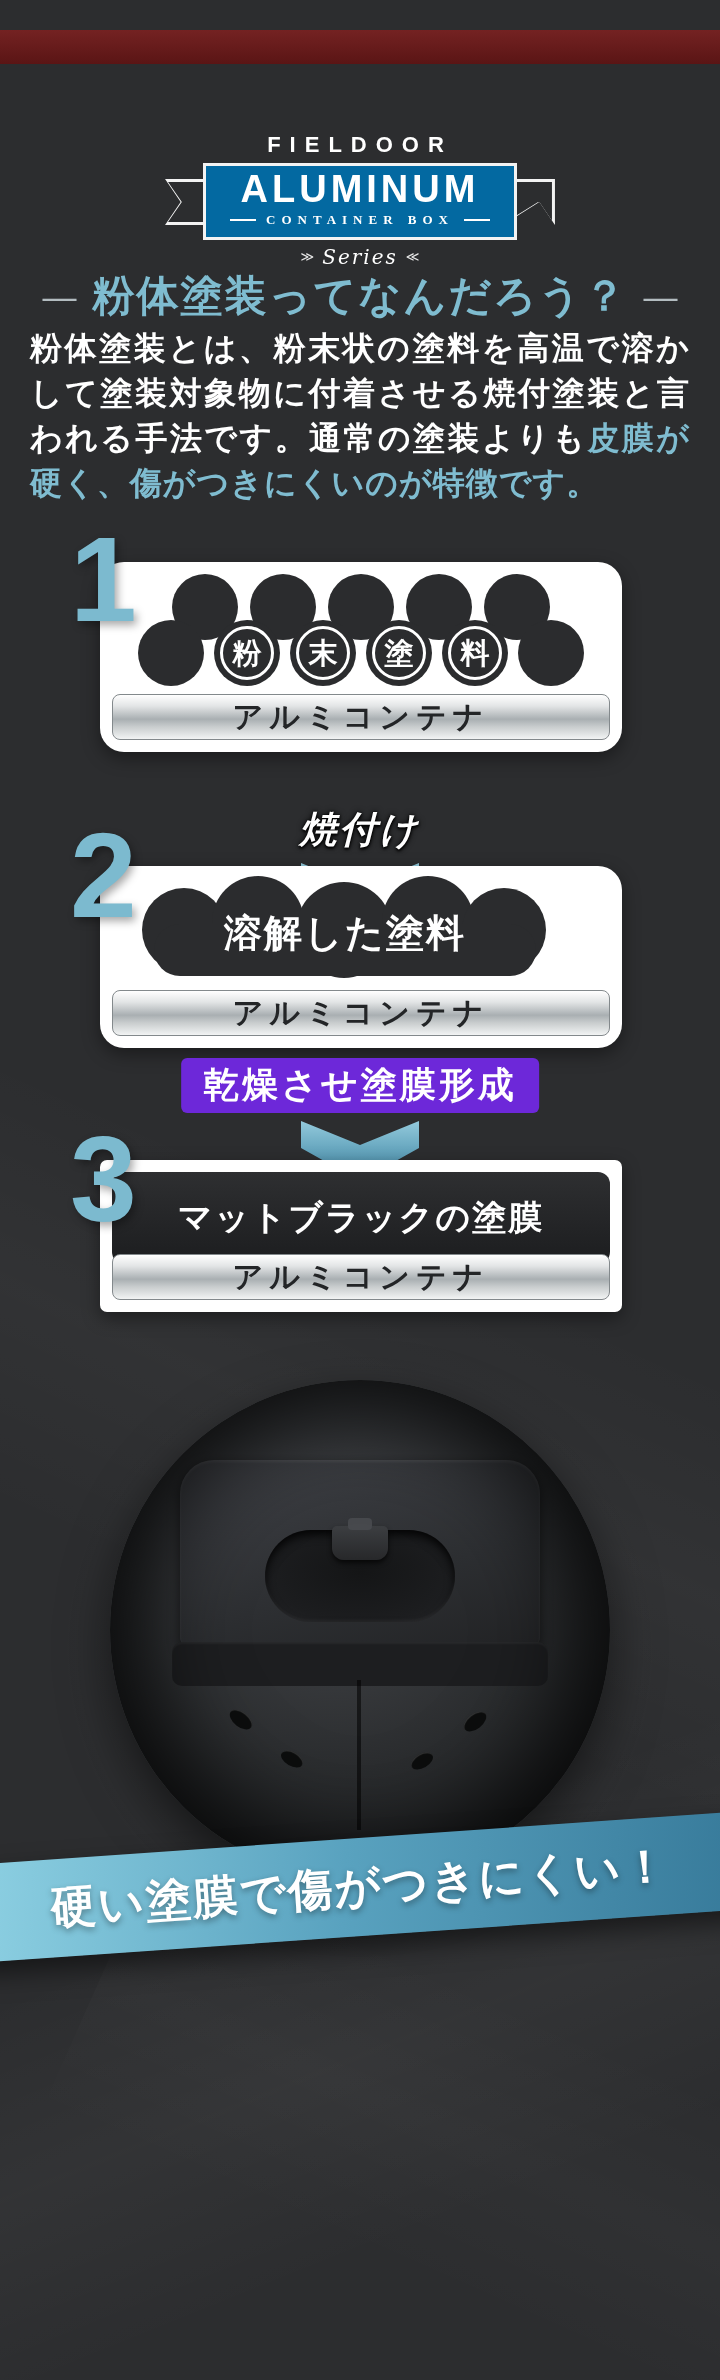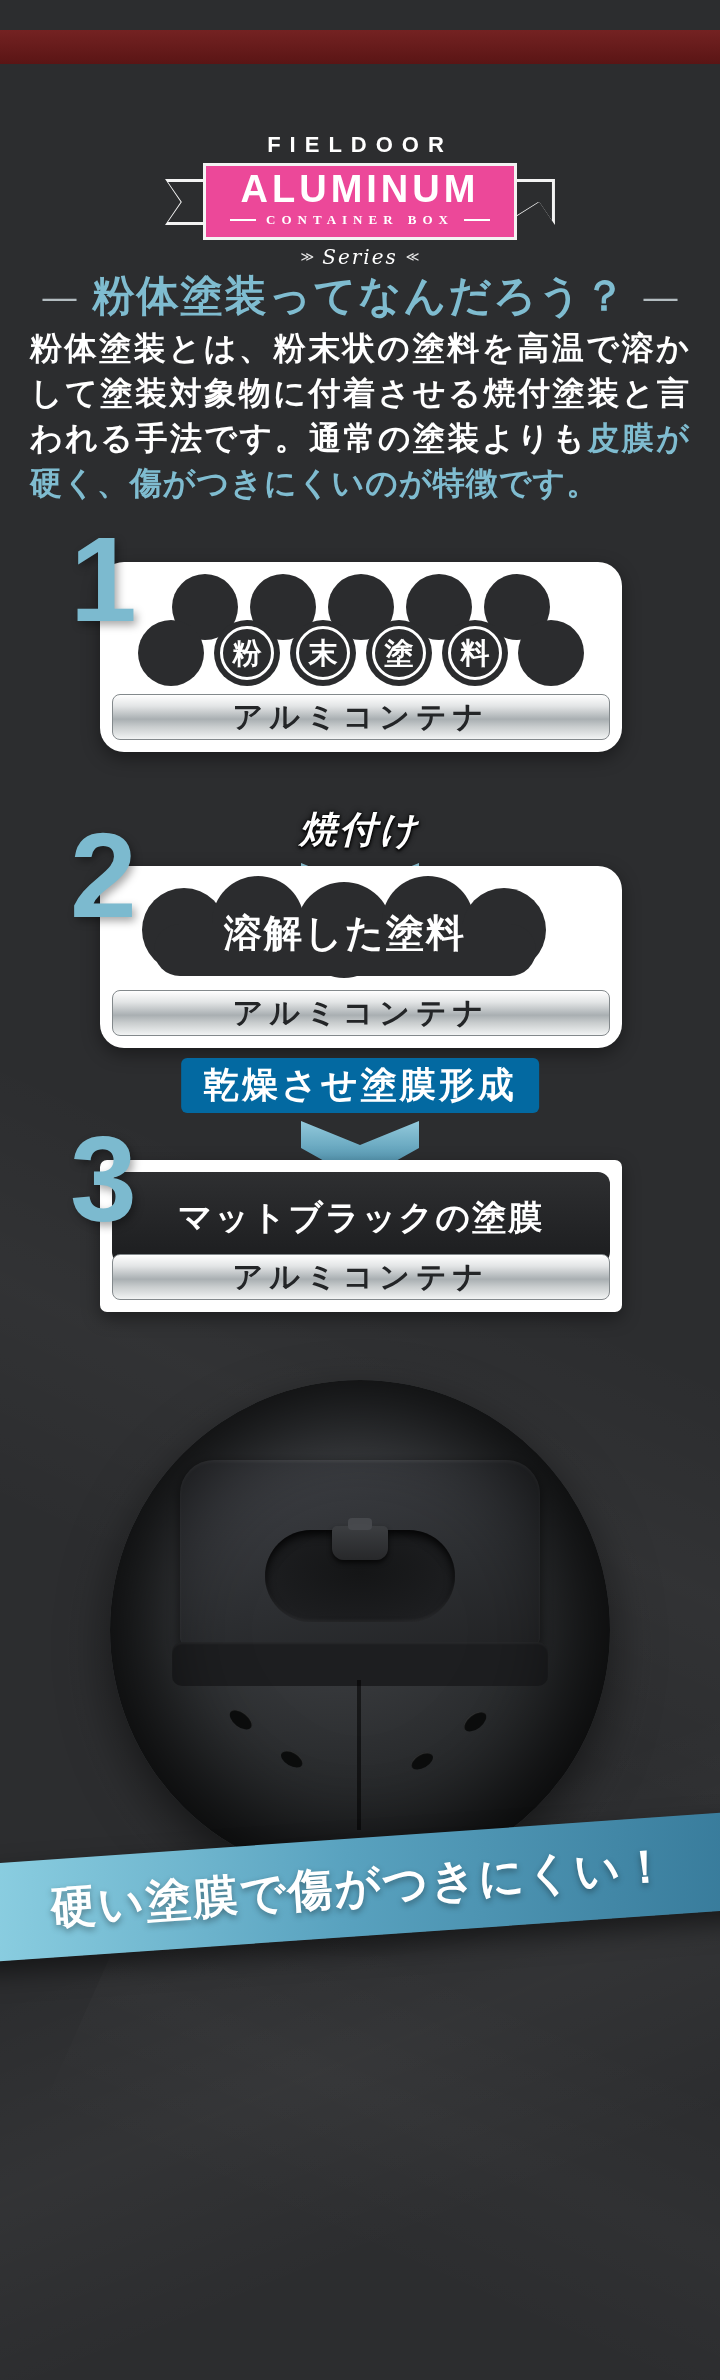--- a/index.html
+++ b/index.html
@@ -19,21 +19,21 @@
       background:linear-gradient(180deg,#742222,#5a1515);}
 
   
   .logo{position:absolute;left:0;top:132px;width:720px;text-align:center;color:#fff;}
   .logo-brand{font-size:22px;font-weight:700;letter-spacing:9px;margin-bottom:5px;}
   .ribbon{position:relative;width:fit-content;margin:0 auto;}
   .ribbon-tail{position:absolute;width:52px;height:46px;top:16px;background:#f3f3f3;}
   .tail-left{left:-38px;clip-path:polygon(0 0,100% 0,100% 100%,0 100%,30% 50%);}
   .tail-right{right:-38px;clip-path:polygon(0 0,100% 0,100% 100%,70% 50%,0 100%);}
   .ribbon-tail::after{content:"";position:absolute;inset:3px;background:#2c2d2f;clip-path:inherit;}
-  .ribbon-body{position:relative;z-index:1;border:3px solid #f3f3f3;background:#ec4899;
+  .ribbon-body{position:relative;z-index:1;border:3px solid #f3f3f3;background:#0369a1;
       padding:2px 24px 9px;}
   .ribbon-main{font-size:38px;font-weight:800;letter-spacing:4px;line-height:1.15;}
   .ribbon-sub{display:flex;align-items:center;justify-content:center;gap:10px;
       font-size:13px;font-weight:700;letter-spacing:6px;font-family:Liberation Serif, serif;}
   .ribbon-sub::before,.ribbon-sub::after{content:"";width:26px;height:2px;background:#fff;}
   .logo-series{margin-top:5px;display:flex;align-items:center;justify-content:center;gap:8px;}
   .series-text{font-family:"DejaVu Serif","Liberation Serif",serif;font-style:italic;
       font-size:20px;letter-spacing:2px;}
   .series-decor{font-size:13px;color:#e8e8e8;}
 
@@ -88,21 +88,21 @@
   .coat span{font-size:34px;font-weight:800;color:#fff;letter-spacing:2px;}
 
   
   .transition{position:absolute;left:0;width:720px;}
   .t1{top:805px;font-style:italic;}
   .t2{top:1058px;}
   .t-caption{position:relative;width:100%;text-align:center;font-size:37px;font-weight:800;
       letter-spacing:3px;color:#fff;
       text-shadow:0 0 6px rgba(0,0,0,.9),0 2px 3px #000,0 0 2px #000;}
   .t-pill{position:relative;left:50%;transform:translateX(-50%);width:fit-content;
-      background:#0369a1;padding:3px 22px;border-radius:6px;
+      background:#6d28d9;padding:3px 22px;border-radius:6px;
       font-size:36px;font-weight:800;letter-spacing:3px;color:#fff;}
   .arrow{position:relative;left:50%;transform:translateX(-50%);margin-top:8px;
       width:118px;height:60px;
       background:linear-gradient(180deg,#93cadc 0%,#69a8c0 45%,#3f84a3 100%);
       clip-path:polygon(0 0,50% 40%,100% 0,100% 45%,50% 100%,0 45%);}
 
   
   .photo{position:absolute;left:110px;top:1380px;width:500px;height:500px;border-radius:50%;
       overflow:hidden;box-shadow:0 18px 50px rgba(0,0,0,.55);
       background:radial-gradient(circle at 45% 35%,#46484c 0%,#2a2c2e 52%,#161718 100%);}

